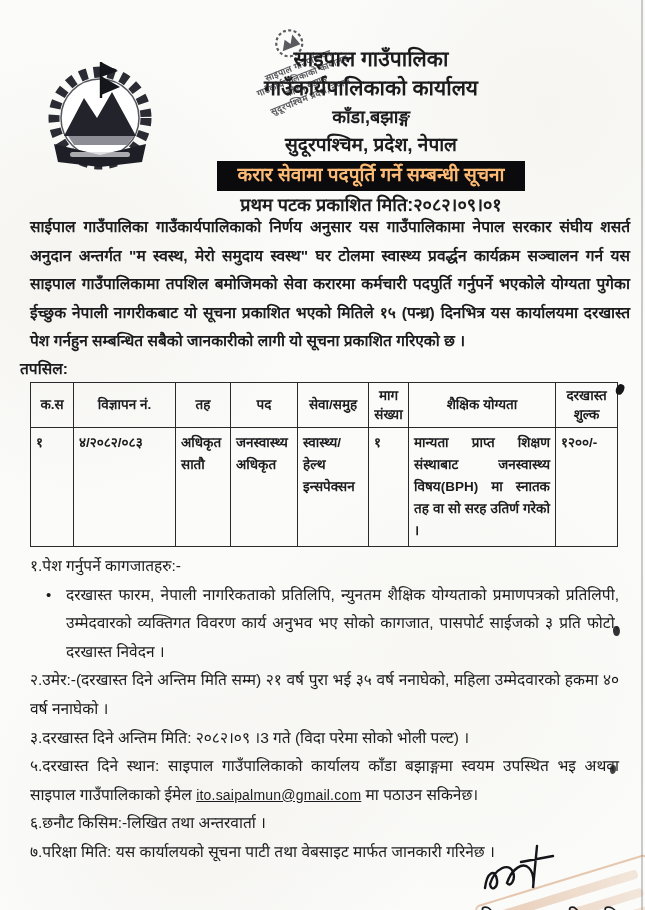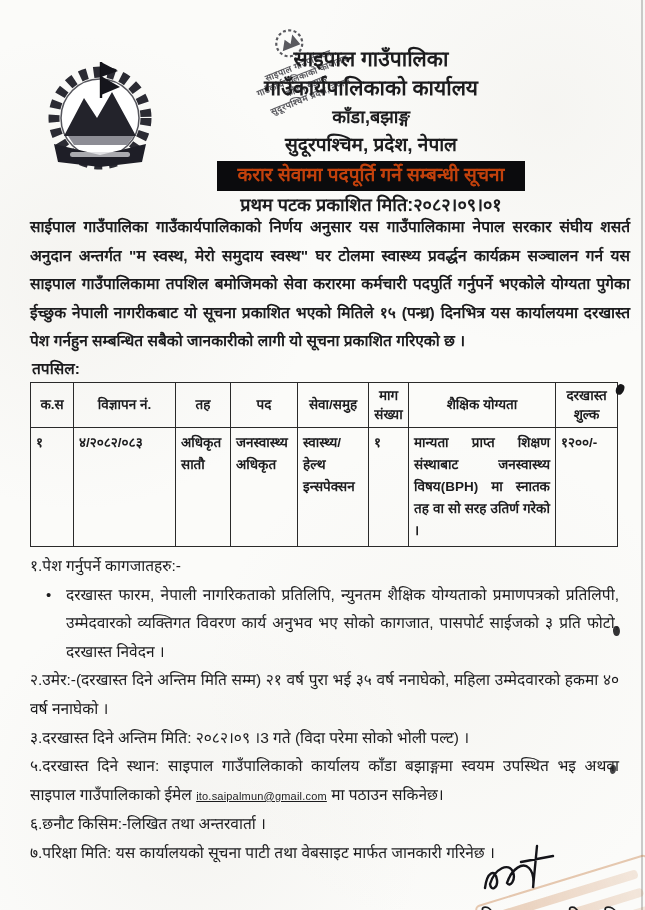--- a/index.html
+++ b/index.html
@@ -26,31 +26,31 @@
     color:#4d4d52;text-align:center;opacity:.92;
   }
   .hstamp .mini{display:block;margin:0 auto 1px;}
   .hstamp .sline{font-size:9px;line-height:11px;font-weight:700;letter-spacing:.4px;}
   .htxt{position:absolute;left:92px;top:46px;width:558px;text-align:center;z-index:2;}
   .org{font-size:21px;font-weight:700;line-height:26px;}
   .office{font-size:21px;font-weight:700;line-height:31px;}
   .addr{font-size:18px;font-weight:700;line-height:28px;}
   .prov{font-size:19px;font-weight:700;line-height:27px;}
   .titlebar{
-    display:inline-block;background:#0b0b0d;color:#c2410c;
+    display:inline-block;background:#0b0b0d;color:#fdba74;
     font-size:19px;font-weight:700;line-height:24px;
     padding:2px 21px 4px;margin-top:3px;
   }
   .pub{font-size:18px;font-weight:700;line-height:27px;margin-top:1px;}
   
   .intro{
     margin:213px 15px 0 30px;position:relative;z-index:2;
     font-size:15.5px;font-weight:600;line-height:28.6px;text-align:justify;
   }
-  .details-label{font-size:15.5px;font-weight:700;margin:1px 0 3px 32px;}
+  .details-label{font-size:15.5px;font-weight:700;margin:1px 0 3px 20px;}
   
   table.notice{
     border-collapse:collapse;margin-left:30px;width:587px;
     border:1.6px solid #2a2a2a;table-layout:fixed;
   }
   table.notice th,table.notice td{
     border:1.2px solid #2a2a2a;font-weight:600;
   }
   table.notice th{
     font-size:13.5px;line-height:19px;font-weight:700;
@@ -60,21 +60,21 @@
     font-size:13.5px;line-height:22px;vertical-align:top;
     padding:4px 5px;height:92px;
   }
   td.qual{text-align:justify;}
   
   .list{margin:5px 26px 0 30px;position:relative;z-index:2;}
   .list p{margin:0;font-size:15.5px;font-weight:400;line-height:28.6px;text-align:justify;}
   .bullet-row{display:flex;padding-left:16px;}
   .bullet-dot{width:20px;font-size:15px;line-height:28.6px;flex:0 0 20px;}
   .bullet-text{flex:1;}
-  .email{text-decoration:underline;font-size:11px;letter-spacing:.2px;margin-top:14px;}
+  .email{text-decoration:underline;font-size:14px;letter-spacing:.2px;margin-top:14px;}
   
   .sig{position:absolute;right:4px;top:838px;width:240px;height:100px;z-index:2;}
   .sig-svg{position:absolute;right:66px;top:0;}
   .sig-title{
     position:absolute;right:4px;top:66px;
     font-size:15px;font-weight:700;white-space:nowrap;
   }
   .sig-stamp{
     position:absolute;right:-22px;top:40px;width:176px;height:84px;
     transform:rotate(-17deg);

